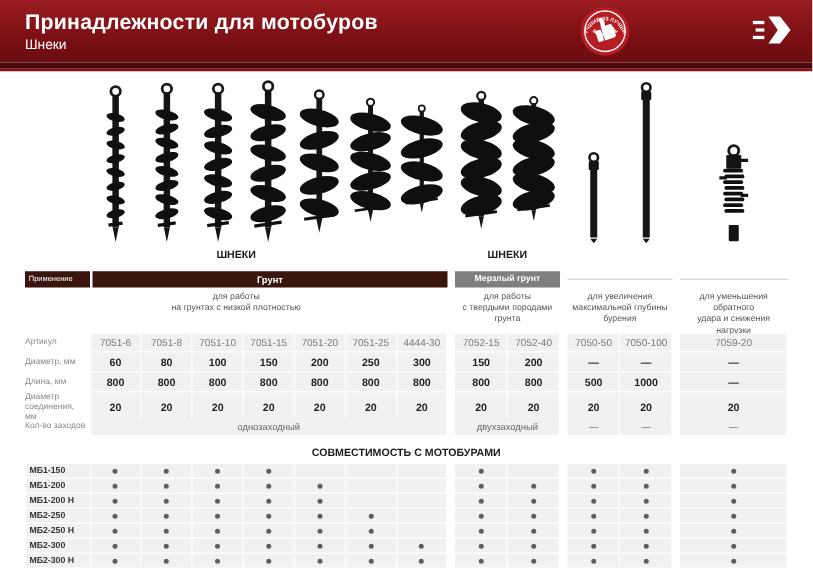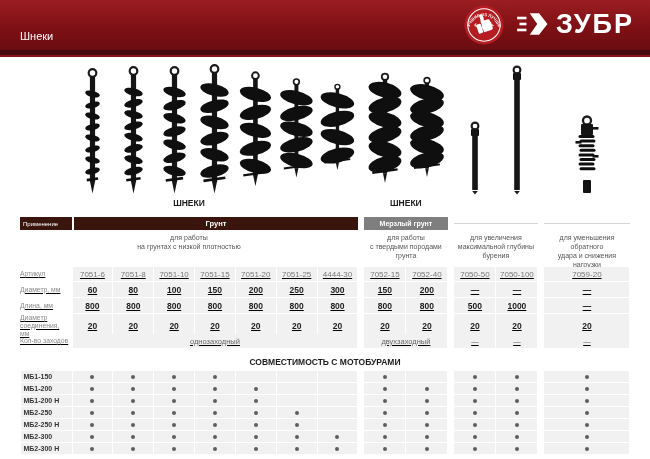--- a/index.html
+++ b/index.html
@@ -28,38 +28,39 @@
   .gbar{height:13px;margin-top:0;}
   .bar-seg{background:#3a150e;color:#fff;display:flex;align-items:center;height:13px;}
   .bar-label{font-size:6px;padding-left:3px;}
   .bar-main{justify-content:center;font-size:7.5px;font-weight:bold;margin-left:2px;}
   .badge-gray{background:#7f7f7f;color:#fff;display:flex;align-items:center;justify-content:center;
     font-size:7px;font-weight:bold;height:13px;}
   .gdivider{align-self:center;height:1px;background:#d7d7d7;}
   .gdesc{font-size:7px;color:#555;text-align:center;line-height:1.3;white-space:pre-line;padding-top:3px;height:30px;}
   
   .spec{margin-top:4px;}
-  .spec-row{margin-bottom:1px;text-decoration:underline;}
+  .spec-row{margin-bottom:1px;}
   .rlabel{font-size:6.8px;color:#8a8a8a;display:flex;align-items:center;white-space:pre-line;line-height:1.15;padding-right:3px;}
   .cell{background:#f1f1f2;display:flex;align-items:center;justify-content:center;margin:0 .5px;}
   .c-article{font-size:8px;color:#787878;}
   .c-val{font-size:8.5px;font-weight:bold;color:#1c1c1c;}
   .c-start{font-size:7.5px;color:#666;}
   .h14{height:14px}.h15{height:15px}.h19{height:19px}
   
   .compat-title{text-align:center;font-size:8.5px;font-weight:bold;color:#1c1c1c;margin:9px 0 4px;}
   .compat-row{margin-bottom:1px;}
   .compat-label{background:#f1f1f2;font-size:7px;font-weight:bold;color:#333;display:flex;align-items:center;padding-left:3px;margin:0 .5px;height:11px;}
   .compat-cell{height:11px;}
   .dot{width:4px;height:4px;border-radius:50%;background:#5e5e5e;}
 </style>
 </head>
 <body>
 
 <div class="header">
+  <div class="header-title">Принадлежности для мотобуров</div>
   <div class="header-subtitle">Шнеки</div>
 
   <div class="badge">
     <svg width="40" height="40" viewBox="0 0 40 40">
       <circle cx="20" cy="20" r="19.5" fill="#b51d22"></circle>
       <circle cx="20" cy="20" r="16.2" fill="none" stroke="#fff" stroke-width="1.1"></circle>
       <defs>
         <path id="arcT" d="M5.5,23 A14.8,14.8 0 0 1 34.5,23" fill="none"></path>
         <path id="arcB" d="M7.5,17 A14.2,14.2 0 0 0 32.5,17" fill="none"></path>
       </defs>
@@ -78,21 +79,20 @@
 
   <div class="brand">
     <svg width="32" height="28" viewBox="0 0 34 30">
       <g fill="#fff">
         <rect x="0" y="7.2" width="10" height="2.8"></rect>
         <rect x="2.5" y="13.6" width="7.5" height="2.8"></rect>
         <rect x="0" y="20" width="10" height="2.8"></rect>
         <path d="M13.5 3.5 L23.5 3.5 L32.5 15 L23.5 26.5 L13.5 26.5 L21.5 15 Z"></path>
       </g>
     </svg>
-    <span class="brand-text">ЗУБР</span>
   </div>
 </div>
 <div class="strip1"></div>
 <div class="strip2"></div>
 
 <div class="grid products" id="products-row">
     <div class="prod-cell" style="grid-column: 2;">
       <svg width="25" height="128" viewBox="0 0 25 128">
         <circle cx="12.5" cy="6" r="3.8" fill="none" stroke="#1b1b1b" stroke-width="2.2"></circle>
         <rect x="9.9" y="9" width="5.2" height="106" fill="#151515"></rect>

